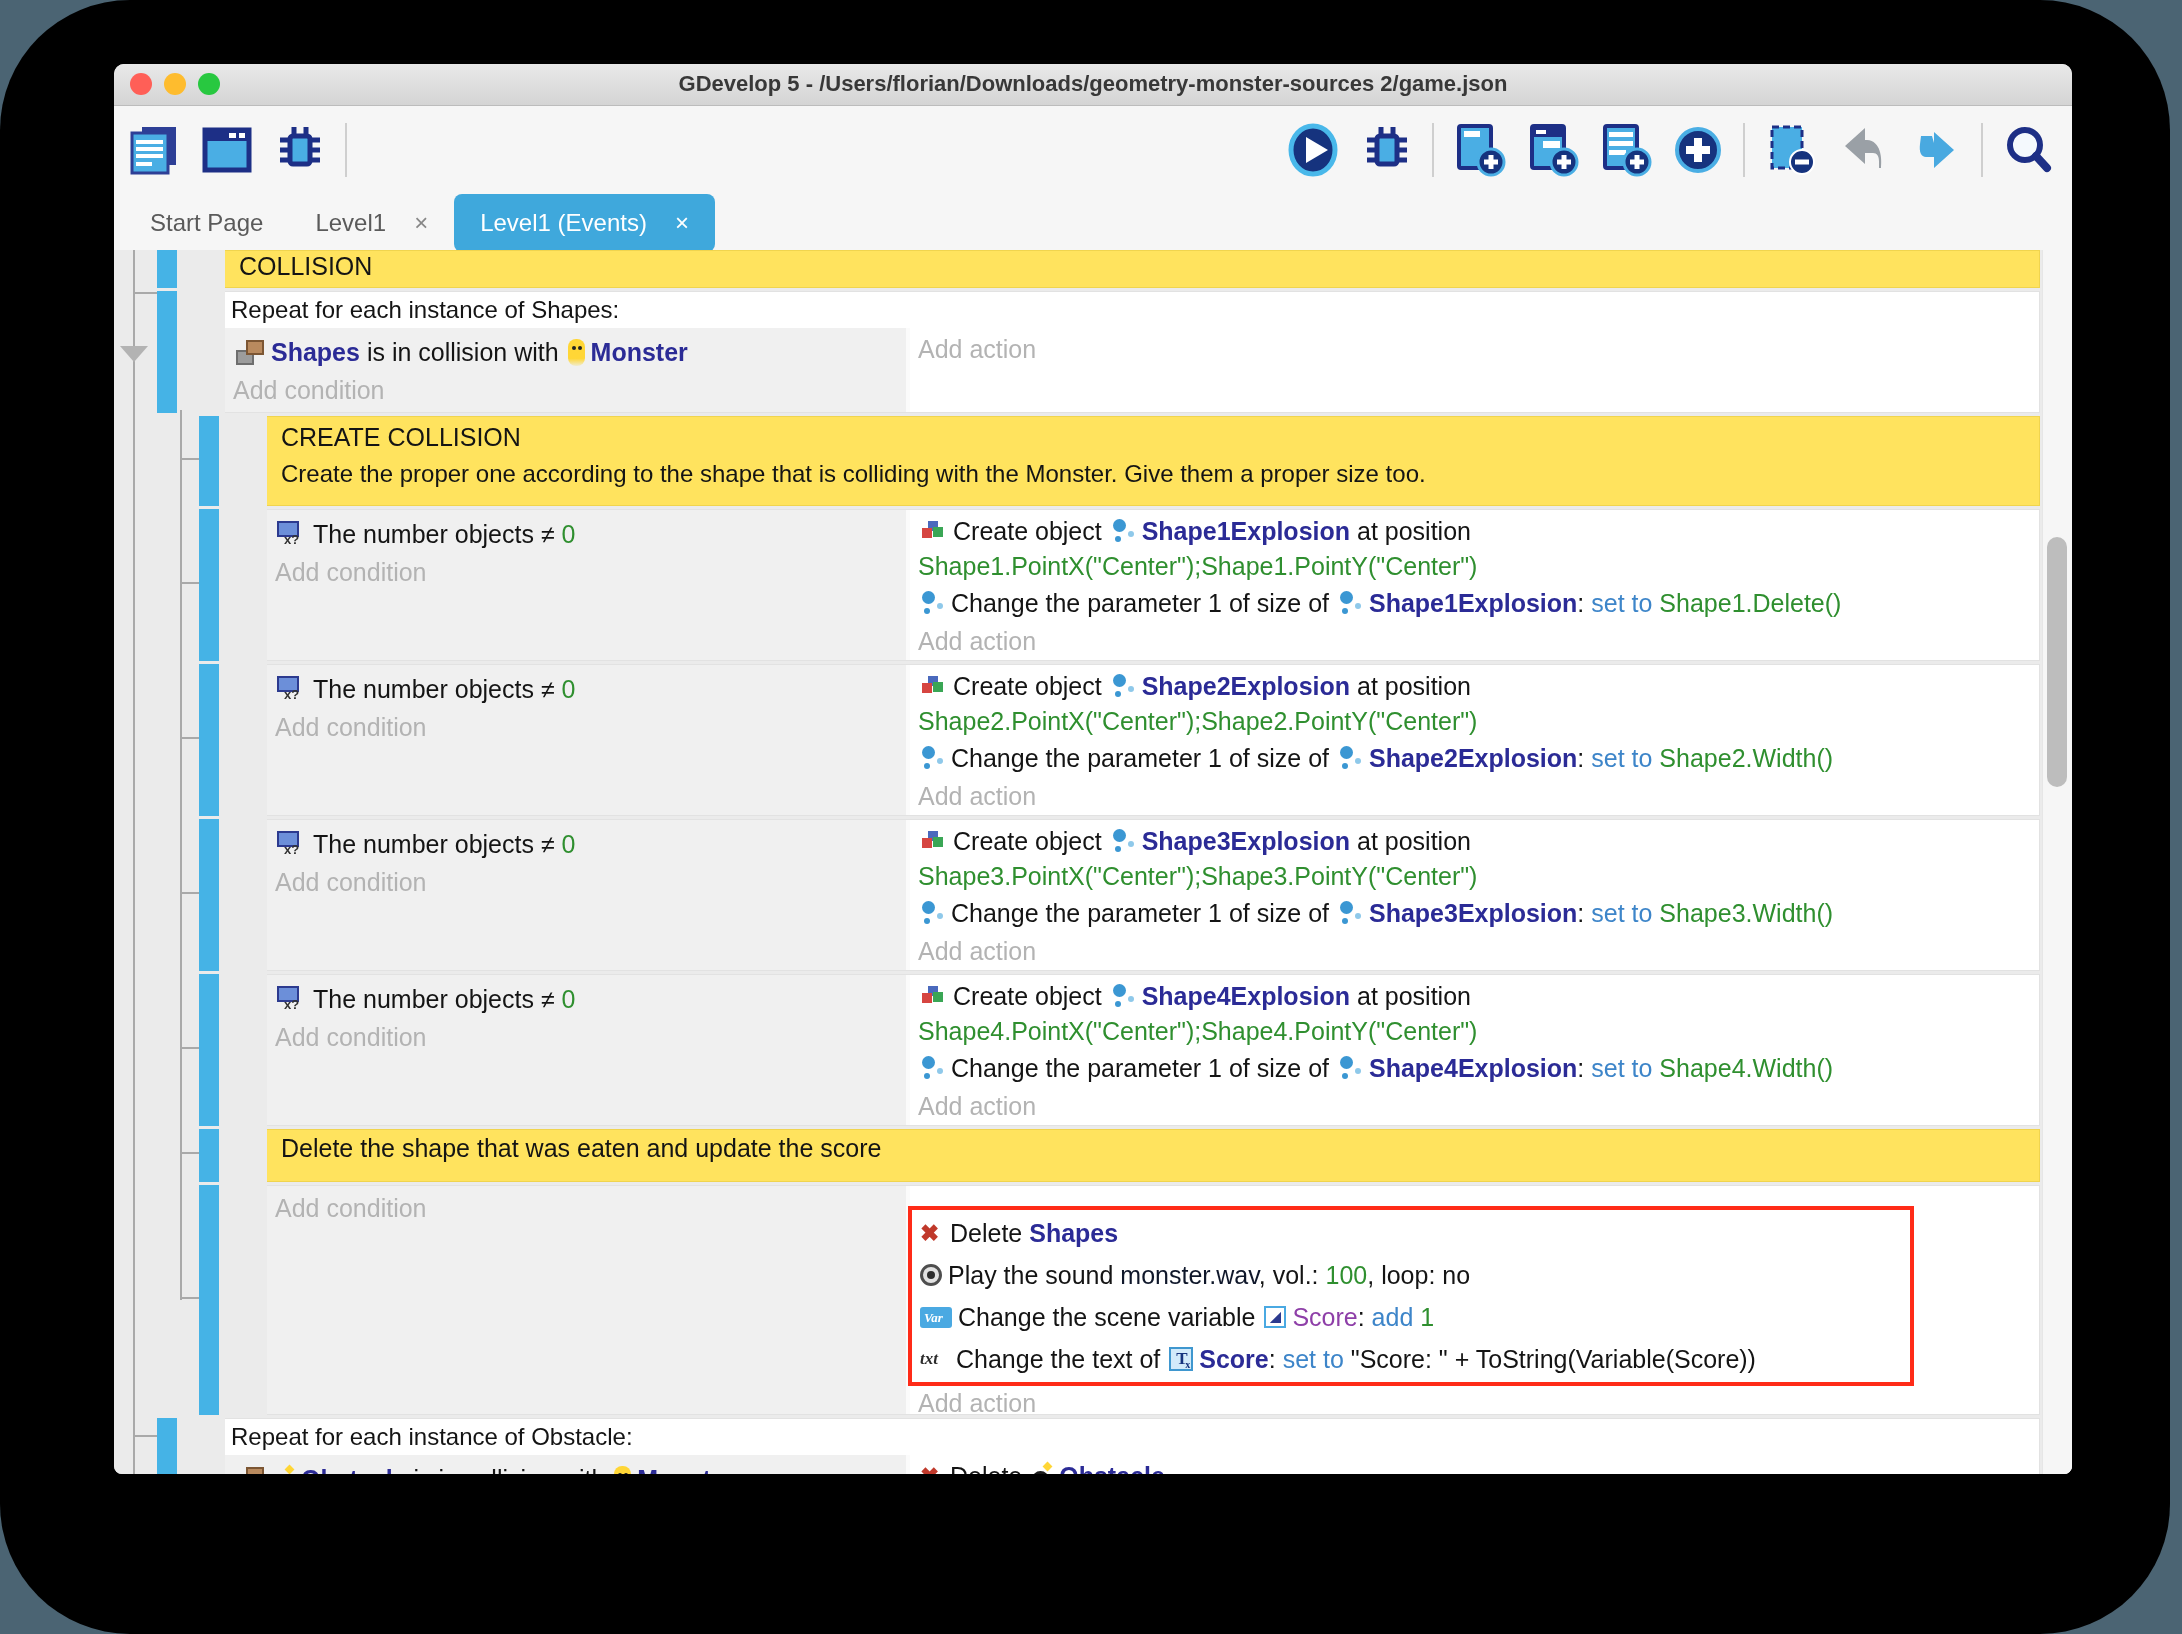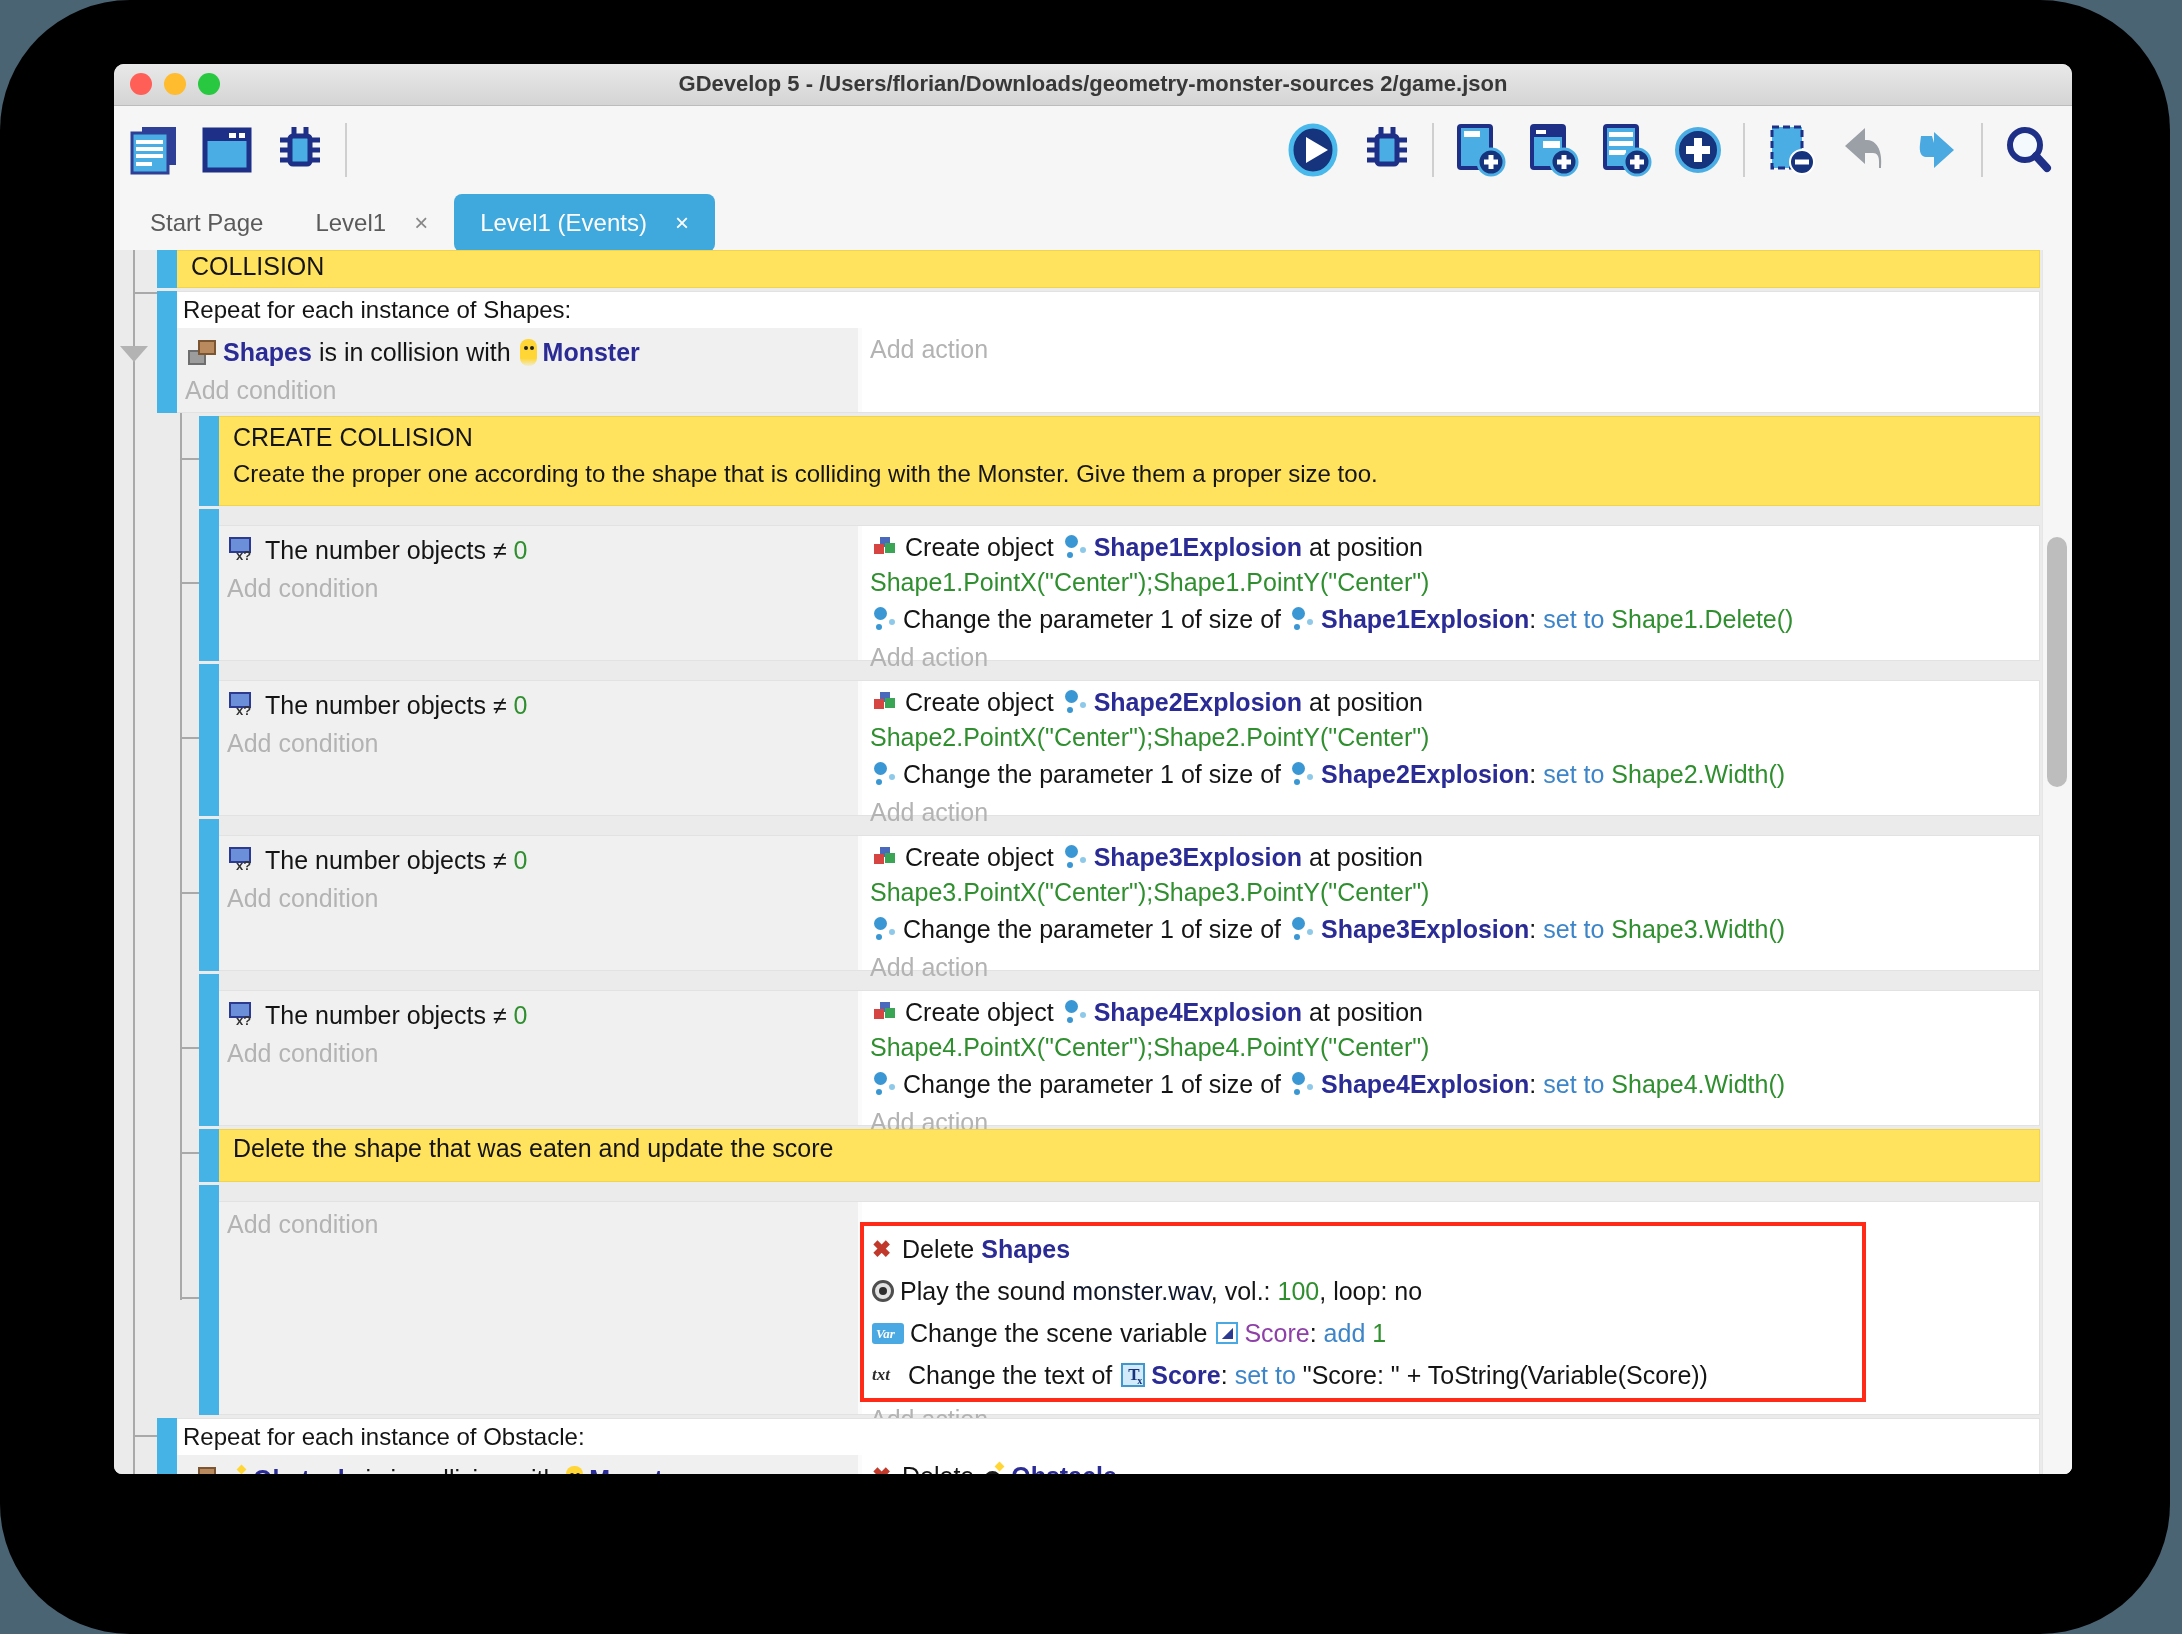--- a/index.html
+++ b/index.html
@@ -40,21 +40,21 @@
   
   .sheet { position:absolute; top:186px; left:0; right:0; bottom:0; background:#ebebeb; }
 
   
   .tline { position:absolute; background:#a9a9a9; }
   .tri { position:absolute; left:6px; top:96px; width:0; height:0;
          border:14px solid transparent; border-top:16px solid #b3b3b3; border-bottom:none; }
 
   
   .blocks { position:absolute; inset:0 32px 0 0; }
-  .blk { display:flex; margin:0 0 3px 43px; }
+  .blk { display:flex; margin:0 0 3px 43px;gap:48px; }
   .blk.lv1 { margin-left:85px; }
   .bar { width:20px; background:#45b3e6; flex:none; }
   .bcontent { flex:1; min-width:0; border:1px solid #e2e2e2; border-left:none; background:#fff; }
   .comment .bcontent { background:#ffe35e; border-color:#f0d44e; }
 
   .blk-collision { height:38px; }
   .blk-collision .ctitle { margin-top:-5px; }
   .blk-create-particles { height:90px; }
   .blk-delete-comment { height:53px; }
   .blk-delete-comment .ctitle { padding-top:4px; }
@@ -64,21 +64,21 @@
   .evheader { height:36px; line-height:36px; font-size:24px; color:#141414;
               padding-left:6px; background:#fff; white-space:nowrap; }
   .evrow { display:flex; }
   .cond { background:#f0f0f0; border-right:4px solid #fbfbfb; flex:none; padding:4px 0 0 8px; }
   .blk.lv0 .cond { width:685px; }
   .blk.lv1 .cond { width:643px; }
   .act { flex:1; background:#fff; padding:3px 0 0 8px; min-width:0; }
 
   .blk-repeat-shapes .evrow { height:84px; }
   .rule { height:152px; }
-  .rule .bcontent { display:flex;margin-top:16px; }
+  .rule .bcontent { display:flex; }
   .blk-delete-score { height:230px; }
   .blk-repeat-obstacle .evrow { height:58px; }
 
   .line { font-size:25px; height:36px; line-height:36px; color:#141414; white-space:nowrap;
           overflow:hidden; }
   .line.h34 { height:34px; line-height:34px; }
   .line.h40 { height:40px; line-height:40px; }
   .placeholder { color:#b3b3b3; cursor:pointer; }
 
   .redbox { position:relative; margin:17px 0 0 -10px; width:1006px; border:4px solid #ff2b18;

